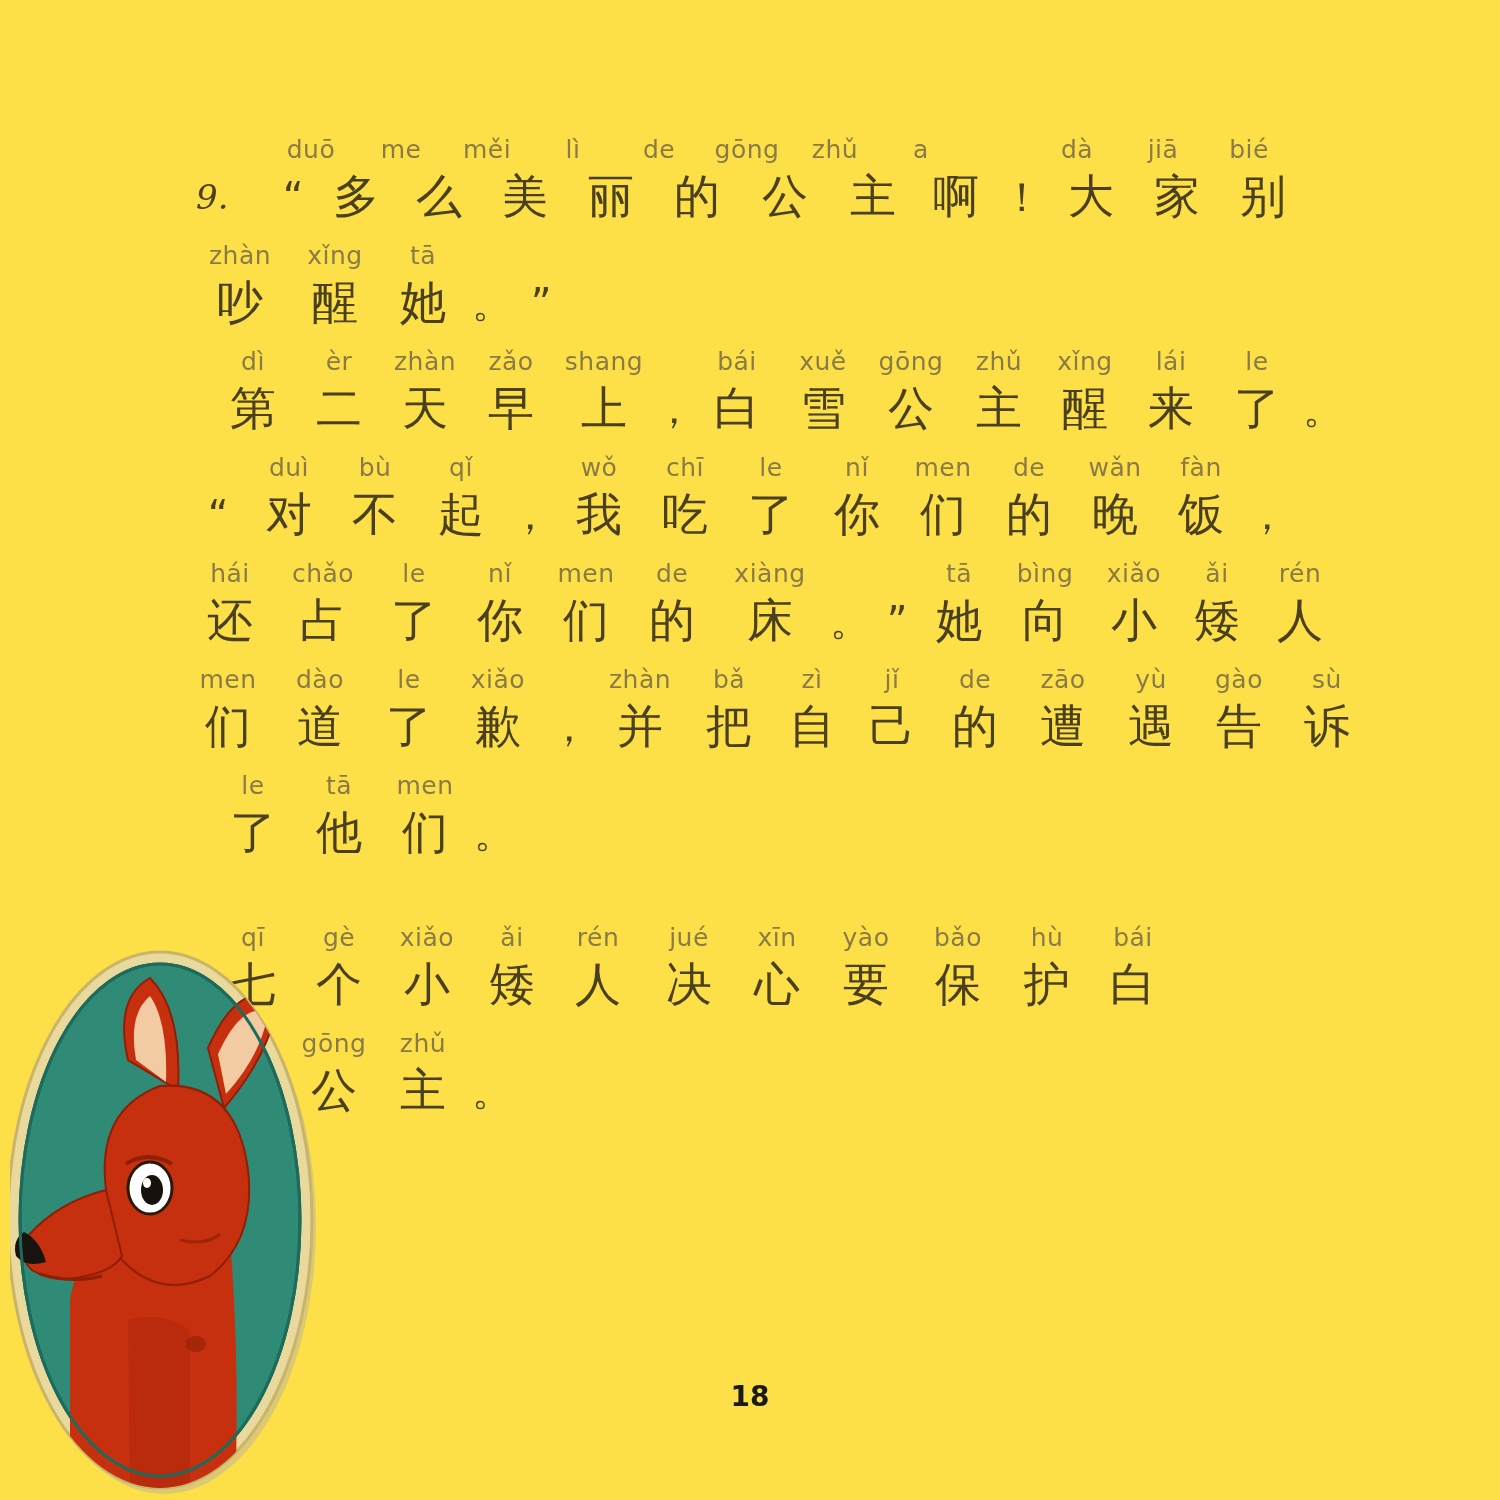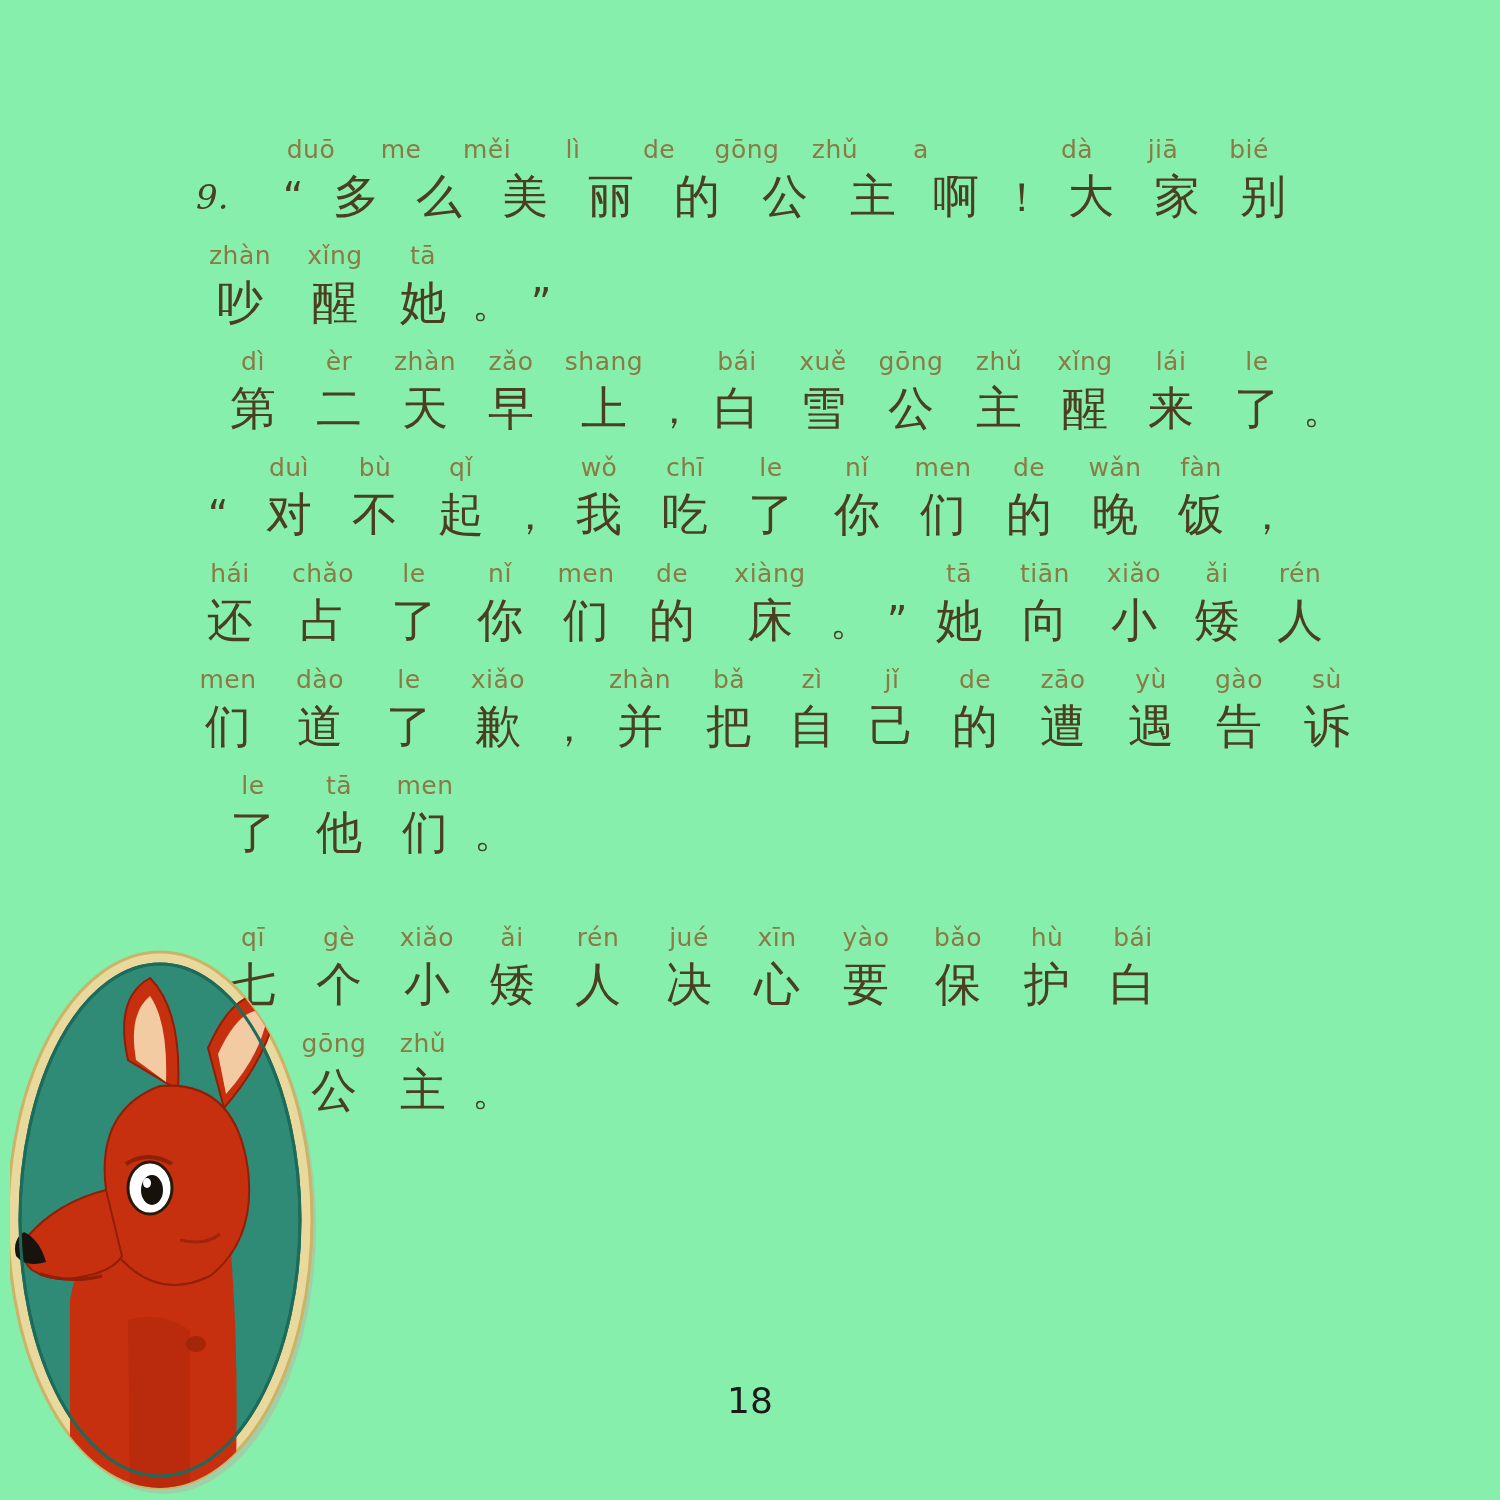--- a/index.html
+++ b/index.html
@@ -12,21 +12,21 @@
     height: 1500px;
     position: relative;
     overflow: hidden;
     font-family: "Liberation Sans", sans-serif;
   }
 
   .page {
     position: relative;
     width: 1500px;
     height: 1500px;
-    background: #86efac;
+    background: #fde047;
   }
 
   
   .text-body {
     position: absolute;
     left: 190px;
     top: 130px;
     width: 1240px;
   }
 
@@ -88,22 +88,22 @@
   }
 
   
   .page-number {
     position: absolute;
     left: 0;
     right: 0;
     top: 1380px;
     text-align: center;
     font-family: "DejaVu Sans", sans-serif;
-    font-weight: normal;
-    font-size: 36px;
+    font-weight: bold;
+    font-size: 28px;
     color: #1a1a1a;
   }
 </style>
 </head>
 <body>
 
 <div class="page">
 
   <div class="text-body">
 
@@ -229,21 +229,21 @@
         <span class="cell" style="width:90px">hái</span>
         <span class="cell" style="width:96px">chǎo</span>
         <span class="cell" style="width:86px">le</span>
         <span class="cell" style="width:86px">nǐ</span>
         <span class="cell" style="width:86px">men</span>
         <span class="cell" style="width:86px">de</span>
         <span class="cell" style="width:110px">xiàng</span>
         <span class="cell" style="width:50px"></span>
         <span class="cell" style="width:44px"></span>
         <span class="cell" style="width:80px">tā</span>
-        <span class="cell" style="width:92px">tiān</span>
+        <span class="cell" style="width:92px">bìng</span>
         <span class="cell" style="width:86px">xiǎo</span>
         <span class="cell" style="width:80px">ǎi</span>
         <span class="cell" style="width:86px">rén</span>
       </div>
       <div class="han-row">
         <span class="cell" style="width:90px">还</span>
         <span class="cell" style="width:96px">占</span>
         <span class="cell" style="width:86px">了</span>
         <span class="cell" style="width:86px">你</span>
         <span class="cell" style="width:86px">们</span>

